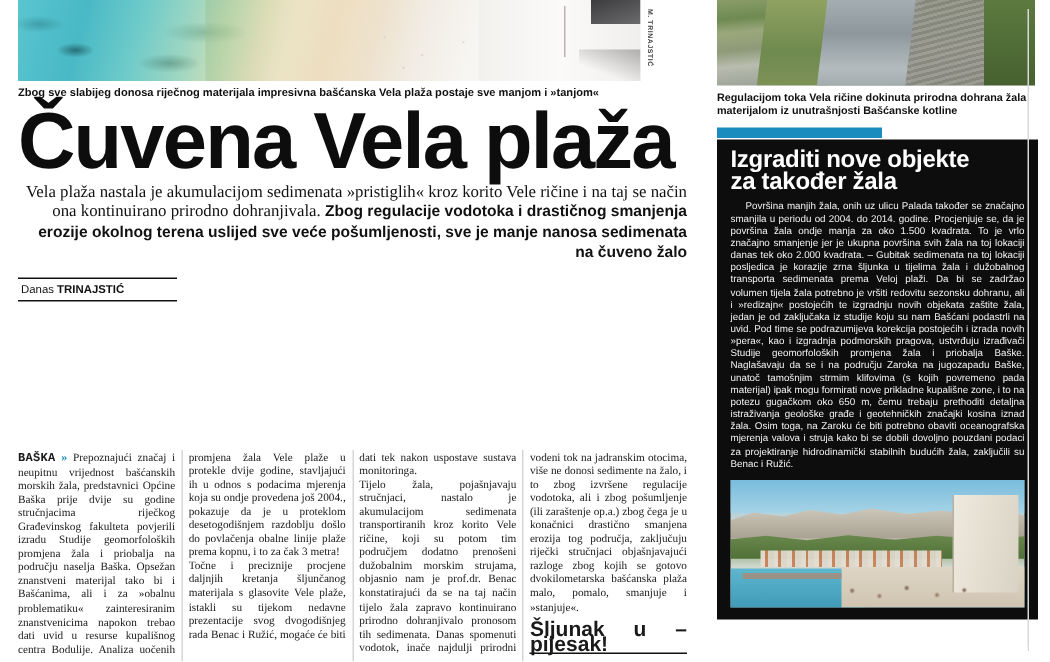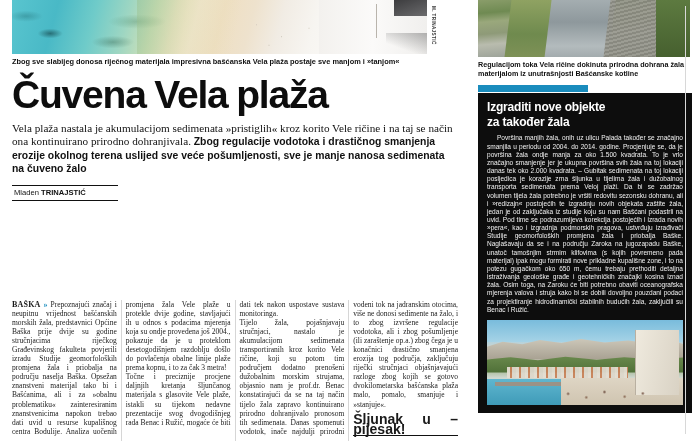--- a/index.html
+++ b/index.html
@@ -93,33 +93,33 @@
     font-family:"Liberation Sans", sans-serif;
     font-weight:700;font-size:7.4px;line-height:10px;
     color:#111;margin-top:3px;
     border-top:0;
   }
 
   
   .headline{
     font-family:"Liberation Sans", sans-serif;
     font-weight:700;
-    font-size:39px;line-height:38px;
+    font-size:53px;line-height:38px;
     letter-spacing:-1.2px;
     color:#0d0d0d;
     margin-top:9px;
     word-spacing:-1px;
   }
   .headline div{white-space:nowrap;}
 
   
   .lead{
     margin-top:8px;
     font-family:"Liberation Serif", serif;
-    font-size:11.2px;line-height:13.4px;color:#111;
+    font-size:11.2px;line-height:13.4px;color:#111;text-align:right;
   }
   .lead b{
     font-family:"Liberation Sans", sans-serif;
     font-weight:700;font-size:10.4px;line-height:13.4px;
   }
 
   
   .byline-block{
     margin-top:9px;width:106px;
   }
@@ -137,21 +137,21 @@
     overflow:hidden;
     column-count:4;column-gap:9px;column-fill:auto;
     font-family:"Liberation Serif", serif;
     font-size:7.5px;line-height:9.05px;
     text-align:justify;
     color:#1a1a1a;
     -webkit-hyphens:auto;hyphens:auto;
   }
   .cols p{margin:0;}
   .cols .dateline{
-    font-family:Liberation Serif, serif;
+    font-family:Liberation Mono, monospace;
     font-weight:700;font-size:8px;letter-spacing:.2px;
   }
   .cols .arrow{color:#1a8cbd;font-weight:700;font-size:8px;}
   .cols h4{
     margin:5px 0 2px 0;
     font-family:"Liberation Sans", sans-serif;
     font-weight:700;font-size:14px;line-height:10px;
     border-bottom:1px solid #111;padding-bottom:1.5px;
   }
   .colrule{
@@ -199,21 +199,21 @@
   .darkbox{
     margin-top:1px;
     width:214px;
     background:#0d0d0d;color:#ffffff;
     padding:7px 9px 8px 9px;
     box-sizing:border-box;
   }
   .darkbox h2{
     margin:0 0 5px 0;
     font-family:"Liberation Sans", sans-serif;
-    font-weight:700;font-size:12px;line-height:14.5px;
+    font-weight:700;font-size:16px;line-height:14.5px;
     letter-spacing:-.2px;
   }
   .darkbox p{
     margin:0;
     font-family:"Liberation Sans", sans-serif;
     font-size:6.55px;line-height:8.15px;
     text-align:justify;
     -webkit-hyphens:auto;hyphens:auto;
     color:#f2f2f2;
   }
@@ -297,21 +297,21 @@
       <div>Čuvena Vela plaža</div>
     </div>
 
     <div class="lead">
       <span>Vela plaža nastala je akumulacijom sedimenata »pristiglih« kroz korito Vele ričine i na taj se način ona kontinuirano prirodno dohranjivala.</span>
       <b>Zbog regulacije vodotoka i drastičnog smanjenja erozije okolnog terena uslijed sve veće pošumljenosti, sve je manje nanosa sedimenata na čuveno žalo</b>
     </div>
 
     <div class="byline-block">
       <div class="byline">
-        <span>Mladen </span><b>TRINAJSTIĆ</b>
+        <span>Danas </span><b>TRINAJSTIĆ</b>
       </div>
     </div>
 
   </div>
 
   <div class="colrule" style="left:121px"></div>
   <div class="colrule" style="left:235px"></div>
   <div class="colrule" style="left:348px"></div>
 
   <div class="cols">

